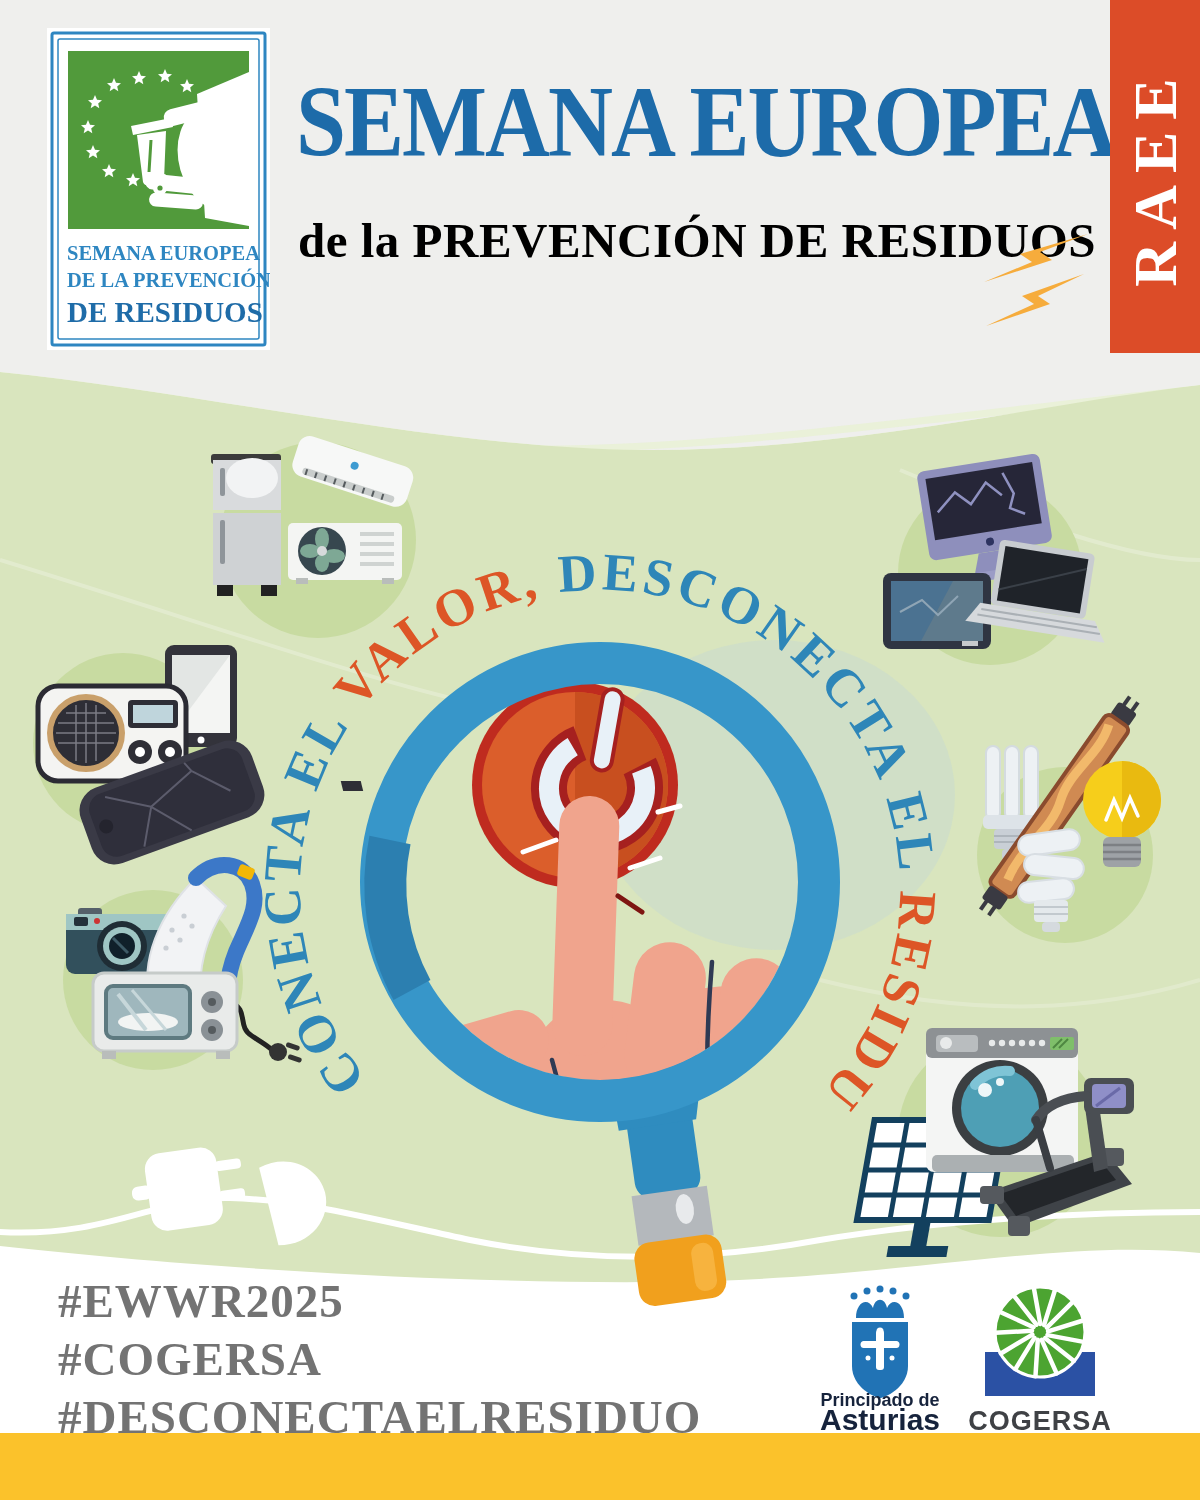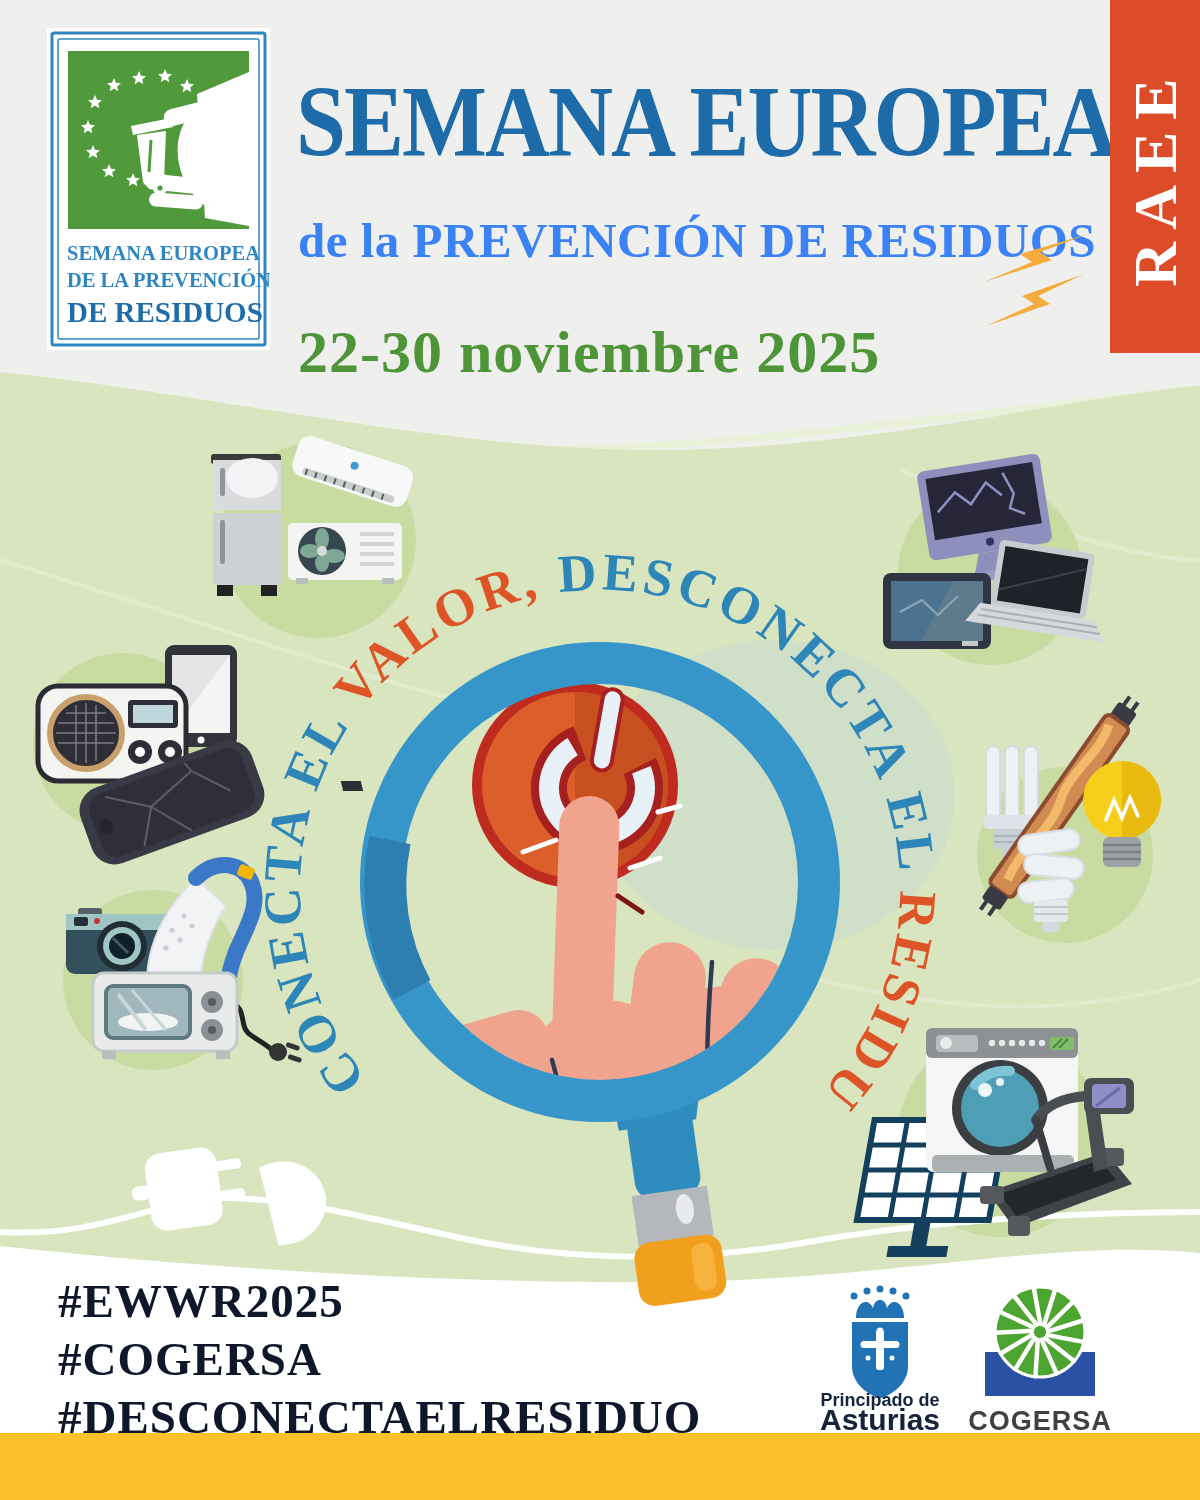--- a/index.html
+++ b/index.html
@@ -10,37 +10,37 @@
   .scene{position:absolute;left:0;top:0;width:1200px;height:1500px;z-index:1;}
   .overlay{position:absolute;z-index:3;}
   
   .title1{
     left:296px;top:64px;width:820px;
     font-size:90px;font-weight:bold;color:#1d6ba9;letter-spacing:-2px;
     transform:scaleY(1.12);transform-origin:left top;white-space:nowrap;
   }
   .title2{
     left:298px;top:212px;width:820px;
-    font-size:49px;font-weight:bold;color:#3b82f6;letter-spacing:0.5px;white-space:nowrap;
+    font-size:49px;font-weight:bold;color:#000000;letter-spacing:0.5px;white-space:nowrap;
   }
   .title3{
     left:298px;top:318px;width:740px;
     font-size:60px;font-weight:bold;color:#4e9438;letter-spacing:1px;white-space:nowrap;
   }
   .raee{
     left:1110px;top:0;width:90px;height:353px;background:#dc4c28;
     display:flex;align-items:center;justify-content:center;
   }
   .raee span{
     transform:rotate(-90deg);color:#ffffff;font-weight:bold;font-size:62px;
     letter-spacing:12px;white-space:nowrap;font-family:"Liberation Serif","DejaVu Serif",serif;
   }
   .logo-box{left:47px;top:28px;width:223px;height:322px;background:#ffffff;}
   
-  .hashtags{left:58px;top:1272px;width:640px;color:#0f172a;font-weight:bold;}
+  .hashtags{left:58px;top:1272px;width:640px;color:#737373;font-weight:bold;}
   .hashtags div{font-size:47px;line-height:58px;letter-spacing:1px;white-space:nowrap;}
 </style>
 </head>
 <body>
 
 <div class="poster">
 
   <svg class="scene" viewBox="0 0 1200 1500" xmlns="http://www.w3.org/2000/svg">
     <defs>
       <path id="star" d="M0,-7 L2,-2.2 L7,-1.8 L3.2,1.4 L4.3,6.2 L0,3.4 L-4.3,6.2 L-3.2,1.4 L-7,-1.8 L-2,-2.2 Z"></path>
@@ -438,21 +438,20 @@
         <use href="#pinline" transform="rotate(332.4)"></use>
       </g>
       <text x="1040" y="1430" text-anchor="middle" font-family="Liberation Sans, DejaVu Sans, sans-serif" font-size="27" font-weight="bold" letter-spacing="1" fill="#3f4145">COGERSA</text>
     </g>
 
     <rect x="0" y="1433" width="1200" height="67" fill="#fbc22b"></rect>
   </svg>
 
   <div class="overlay title1">SEMANA EUROPEA</div>
   <div class="overlay title2">de la PREVENCIÓN DE RESIDUOS</div>
-  <div class="overlay title3">22-30 noviembre 2025</div>
 
   <svg class="overlay" style="left:980px;top:228px;" width="110" height="100" viewBox="0 0 110 100">
     <polygon fill="#f6ac3c" points="108,6 60,24 72,32 4,54 52,34 40,26"></polygon>
     <polygon fill="#f6ac3c" points="104,46 58,68 70,76 6,98 54,76 42,68"></polygon>
   </svg>
 
   <div class="overlay raee">
     <span>RAEE</span>
   </div>
 

